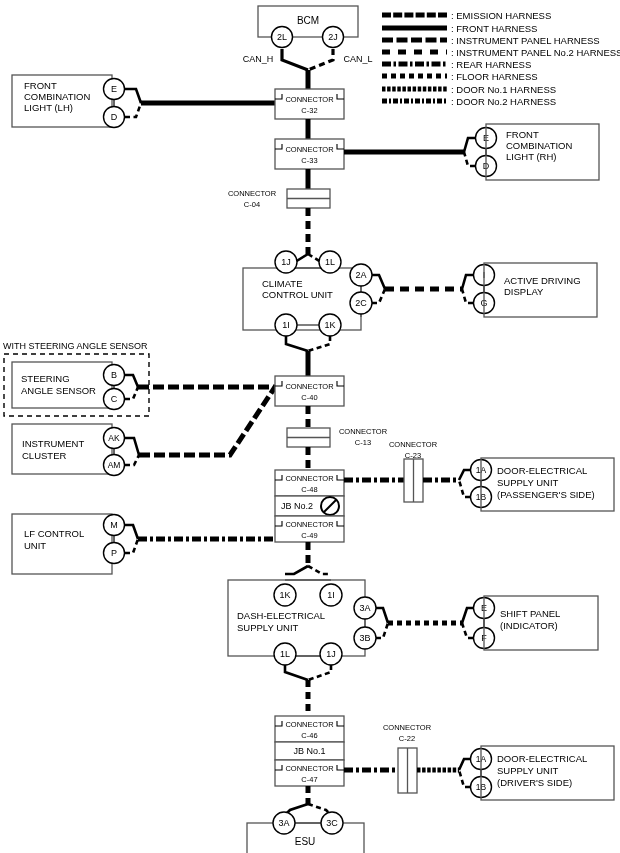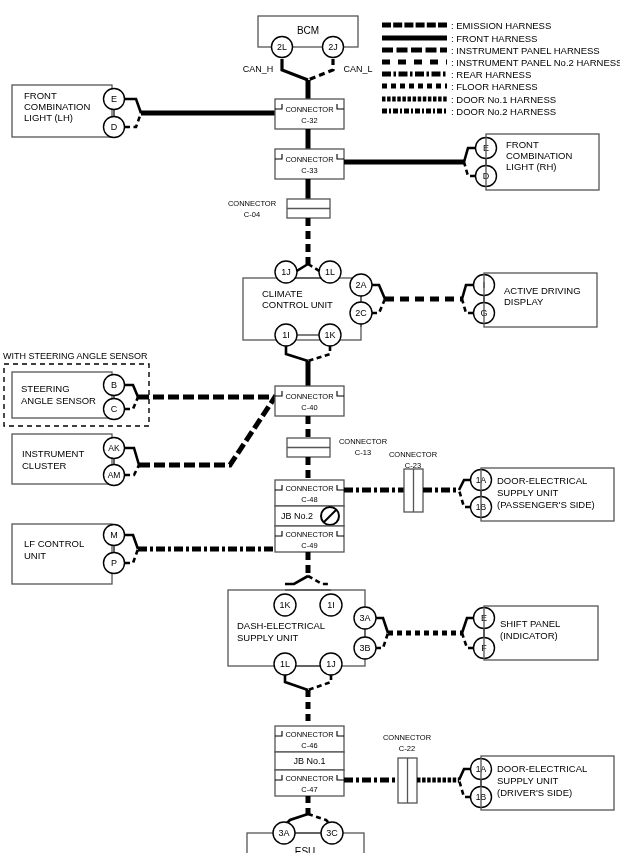--- a/index.html
+++ b/index.html
@@ -1,18 +1,18 @@
 <!DOCTYPE html>
 <html><head>
 <meta charset="utf-8">
 <style>
   html,body{margin:0;padding:0;background:#fff;}
   body{width:620px;height:853px;position:relative;
        font-family:"Liberation Sans","DejaVu Sans",sans-serif;color:#000;}
-  #diagram{position:absolute;left:0;top:14px;width:620px;height:681px;}
+  #diagram{position:absolute;left:0;top:4px;width:620px;height:681px;}
   svg{position:absolute;left:0;top:0;}
   text{font-family:"Liberation Sans","DejaVu Sans",sans-serif;fill:#000;}
 </style>
 </head>
 <body>
 
 <div id="diagram">
 
 <svg width="620" height="853" viewBox="0 0 620 853">
 

